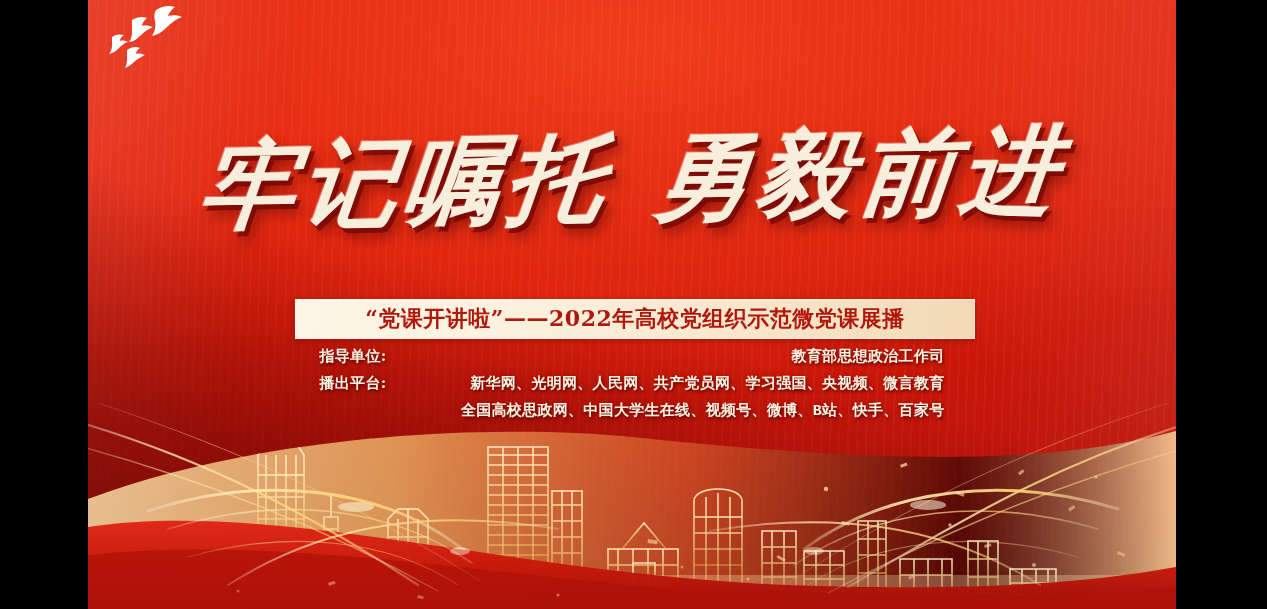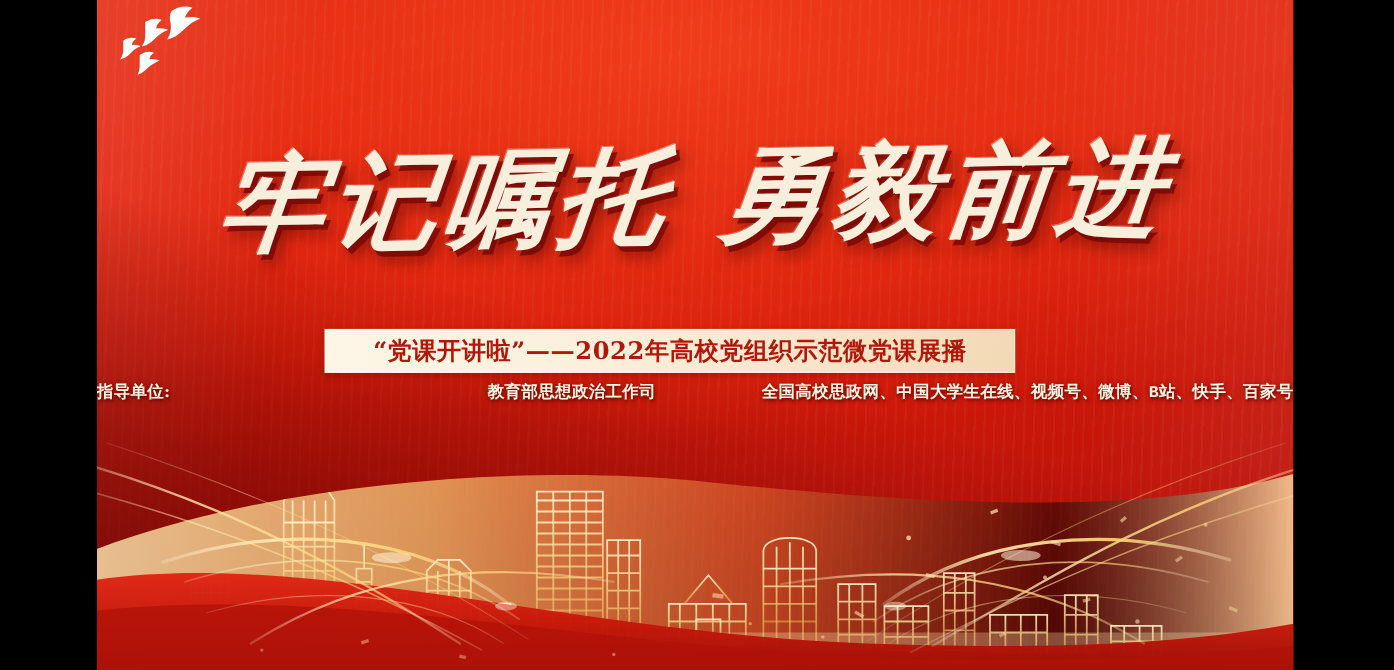--- a/index.html
+++ b/index.html
@@ -73,36 +73,36 @@
        7px 9px 14px rgba(80,3,2,.60),
       -1px -1px 0 rgba(255,255,255,.35);
     transform:skewX(-7deg) rotate(-1.1deg);
   }
   .title .gap{ display:inline-block; width:46px; }
 
   
   .banner{
     position:absolute; z-index:14;
     left:207px; top:299px;
-    width:628px; height:40px;
+    width:680px; height:40px;
     background:linear-gradient(100deg,#fdf6e6 0%,#fbf0dc 38%,#f6e3c6 76%,#f2d9b4 100%);
     box-shadow:0 2px 6px rgba(90,5,3,.35), inset 0 0 0 1px rgba(255,255,255,.5);
     display:flex; align-items:center; justify-content:center;
   }
   .banner-text{
     font-family:"DejaVu Serif","Liberation Serif",serif;
     font-size:22px; font-weight:700;
     color:#b2170c; letter-spacing:.5px; white-space:nowrap;
   }
 
   
   .credits{
     position:absolute; z-index:14;
     left:0; right:0; top:347px;
-    display:flex; flex-direction:row; align-items:center;
+    display:flex; flex-direction:column; align-items:center;
     gap:8px;
   }
   .cred-row{
     display:flex; width:625px;
     font-family:"DejaVu Serif","Liberation Serif",serif;
     font-size:15px; font-weight:700;
     color:#fdf4e2; letter-spacing:.3px; white-space:nowrap;
     text-shadow:1px 2px 3px rgba(95,5,3,.85), 0 0 6px rgba(120,8,5,.55);
   }
   .cred-row .lbl{ width:88px; flex:none; text-align:left; }
@@ -277,20 +277,24 @@
 
     <div class="banner">
       <span class="banner-text">“党课开讲啦”——2022年高校党组织示范微党课展播</span>
     </div>
 
     <div class="credits">
       <div class="cred-row">
         <span class="lbl">指导单位:</span>
         <span class="val">教育部思想政治工作司</span>
       </div>
+      <div class="cred-row">
+        <span class="lbl">播出平台:</span>
+        <span class="val">新华网、光明网、人民网、共产党员网、学习强国、央视频、微言教育</span>
+      </div>
       <div class="cred-row indent">
         <span class="val">全国高校思政网、中国大学生在线、视频号、微博、B站、快手、百家号</span>
       </div>
     </div>
 
   </div>
 
   <div class="bar-left"></div>
   <div class="bar-right"></div>
 

